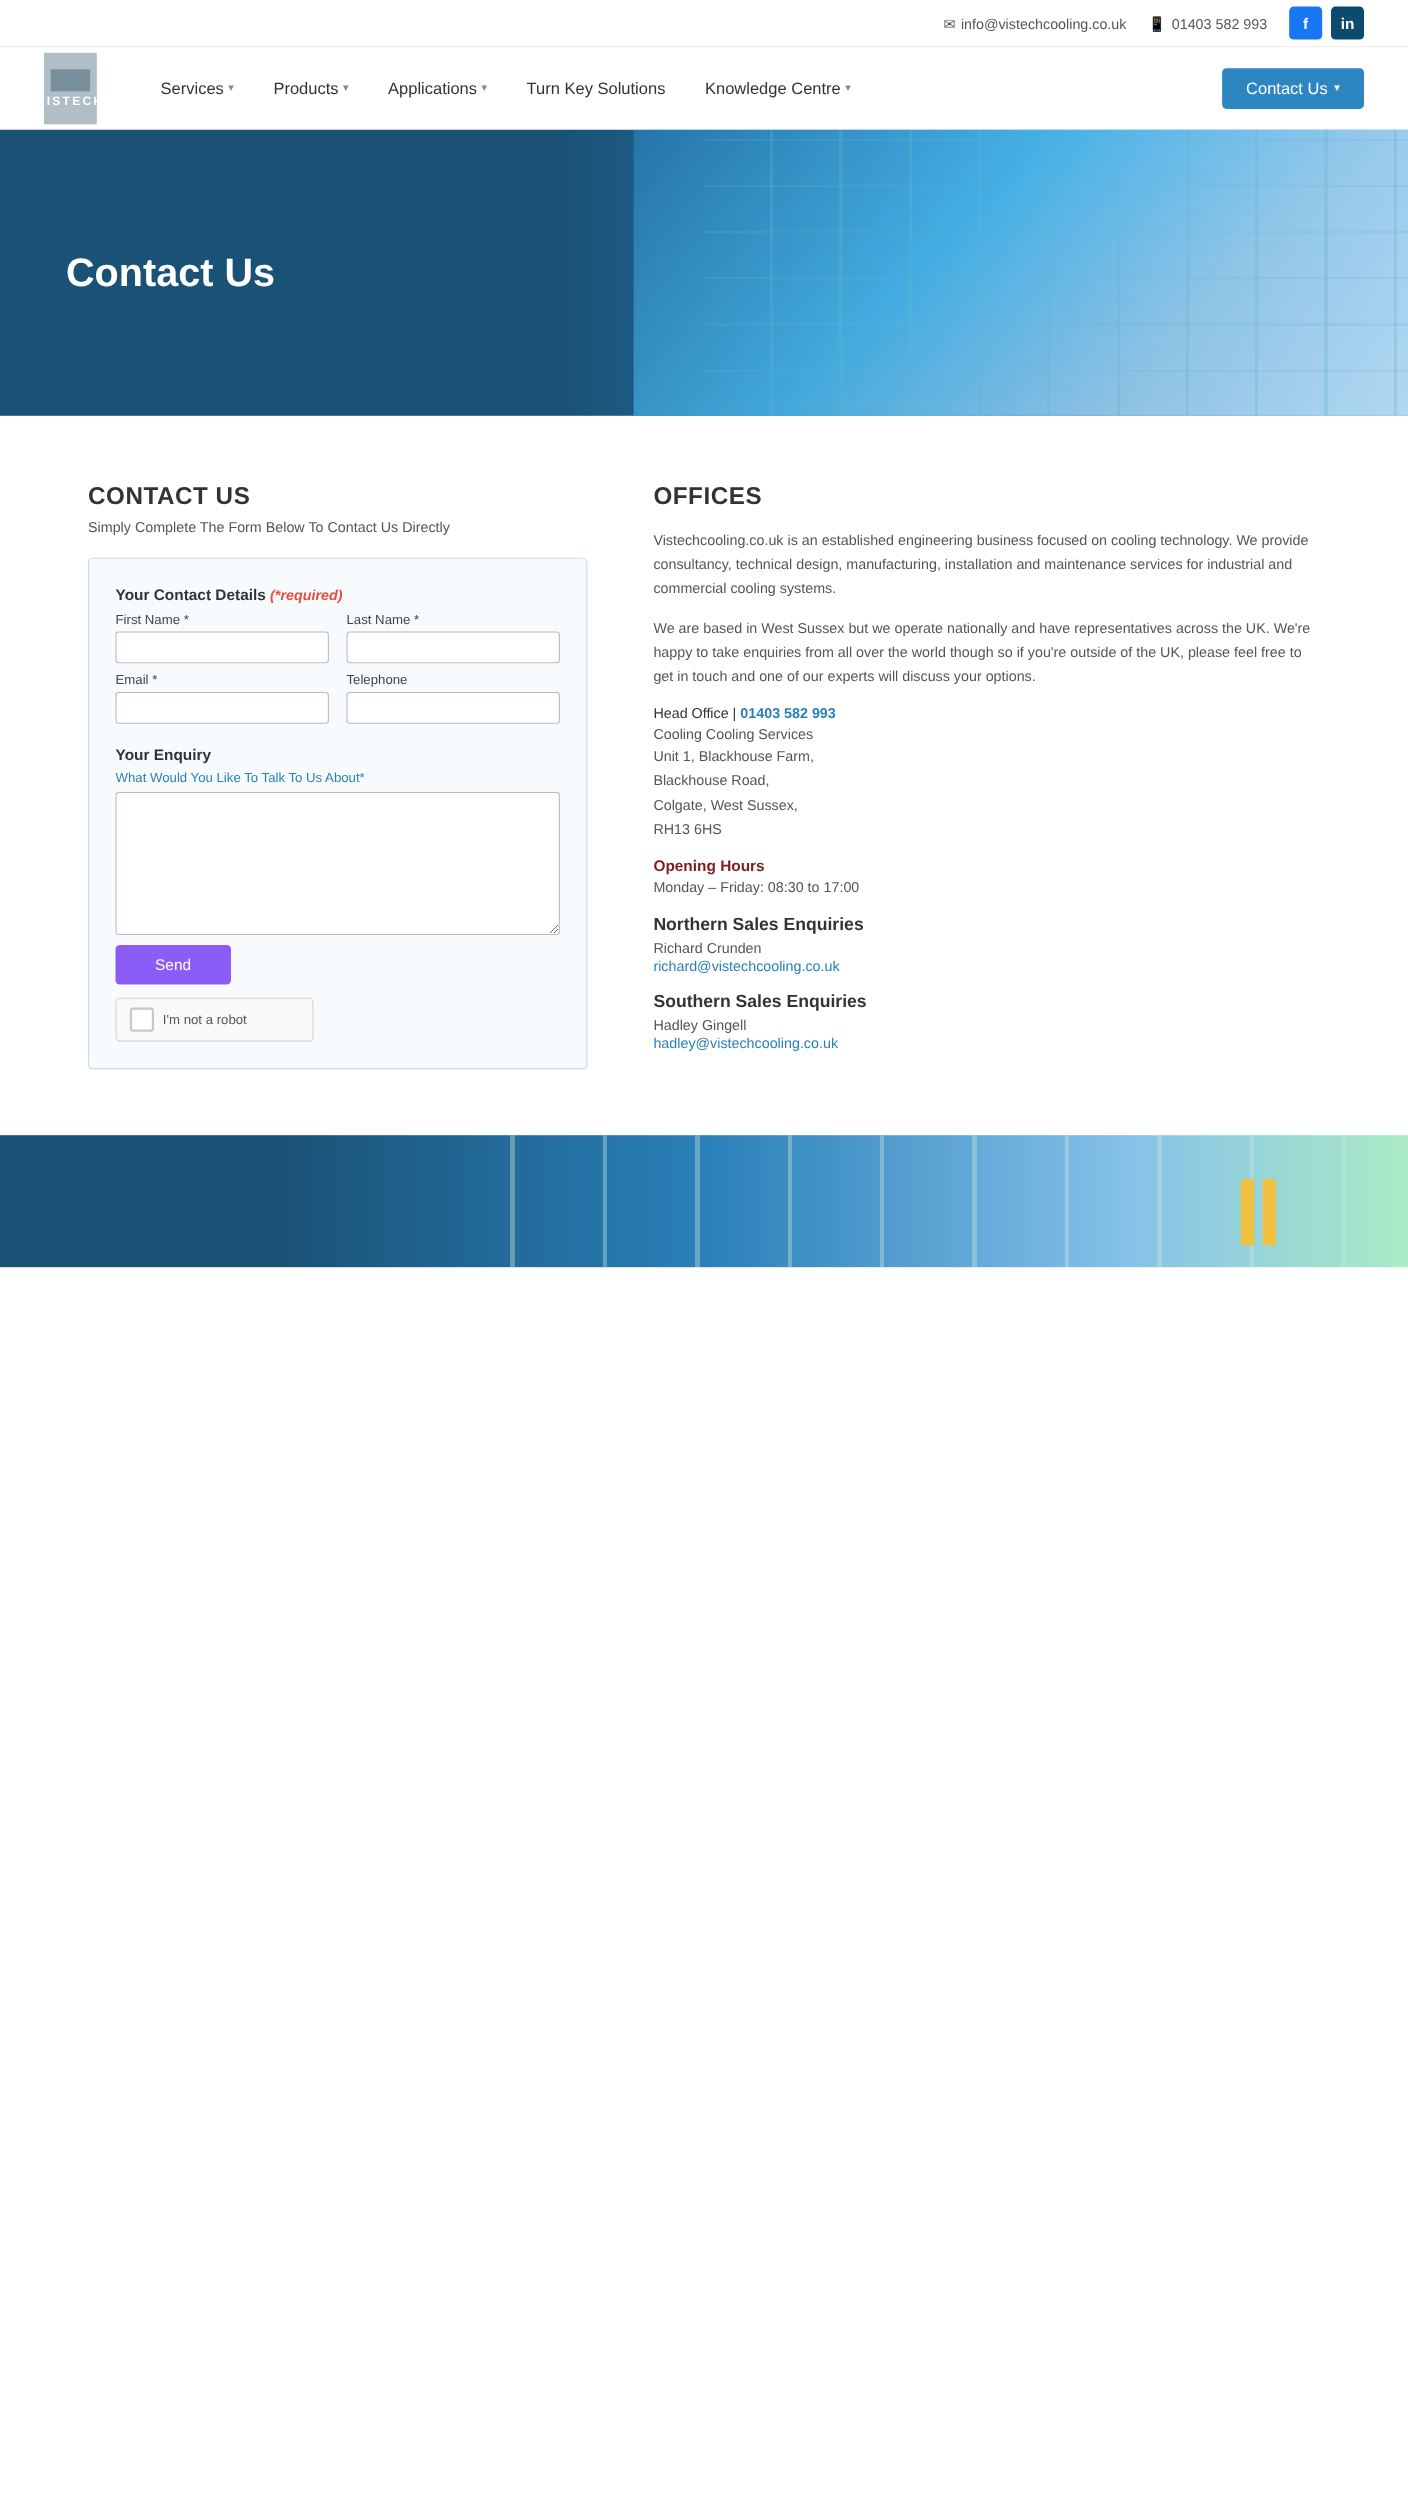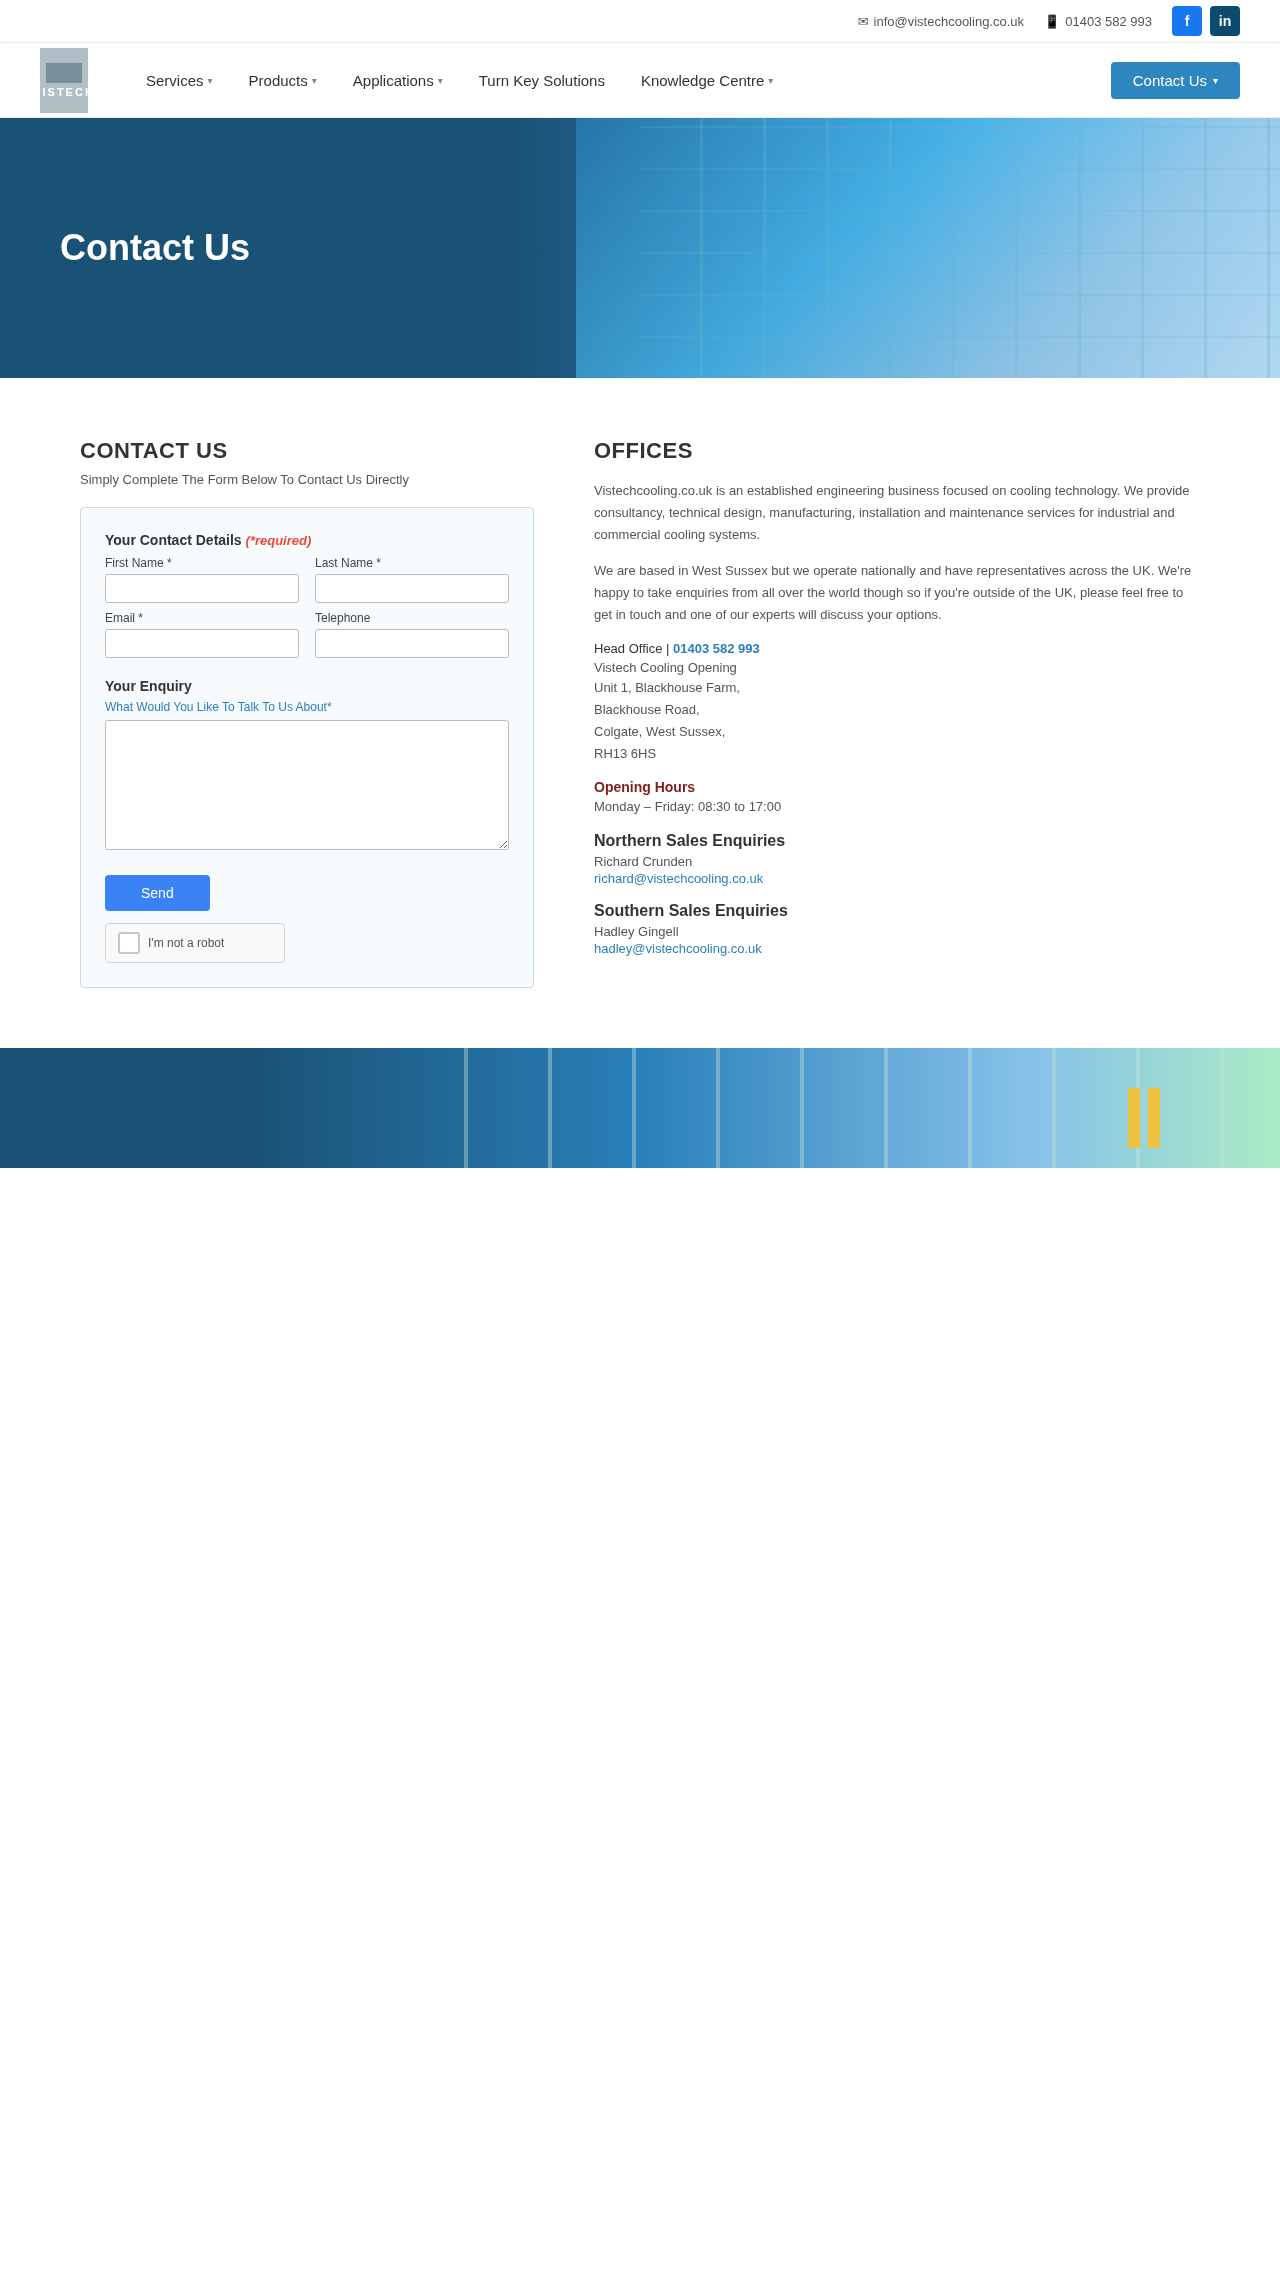--- a/index.html
+++ b/index.html
@@ -251,28 +251,28 @@
       border: 1px solid #bbb;
       border-radius: 3px;
       padding: 8px;
       font-size: 13px;
       resize: vertical;
       min-height: 130px;
       background: #fff;
       outline: none;
     }
     .send-btn {
-      background: #3b82f6;
+      background: #8b5cf6;
       color: #fff;
       border: none;
       padding: 10px 36px;
       border-radius: 4px;
       font-size: 14px;
       cursor: pointer;
-      margin-top: 22px;
+      margin-top: 6px;
     }
 
     
     .offices-section {
       flex: 1;
     }
     .offices-title {
       font-size: 22px;
       font-weight: bold;
       color: #333;
@@ -523,21 +523,21 @@
     <h2 class="offices-title">OFFICES</h2>
 
     <p class="offices-desc">Vistechcooling.co.uk is an established engineering business focused on cooling technology. We provide consultancy, technical design, manufacturing, installation and maintenance services for industrial and commercial cooling systems.</p>
     <p class="offices-desc">We are based in West Sussex but we operate nationally and have representatives across the UK. We're happy to take enquiries from all over the world though so if you're outside of the UK, please feel free to get in touch and one of our experts will discuss your options.</p>
 
     <p class="head-office-line">
       <span>Head Office |</span>
       <a href="tel:01403582993">01403 582 993</a>
     </p>
 
-    <p class="office-name">Vistech Cooling Opening</p>
+    <p class="office-name">Cooling Cooling Services</p>
     <div class="office-address">
       <div>Unit 1, Blackhouse Farm,</div>
       <div>Blackhouse Road,</div>
       <div>Colgate, West Sussex,</div>
       <div>RH13 6HS</div>
     </div>
 
     <div class="hours-title">Opening Hours</div>
     <div class="hours-text">Monday – Friday: 08:30 to 17:00</div>
 

